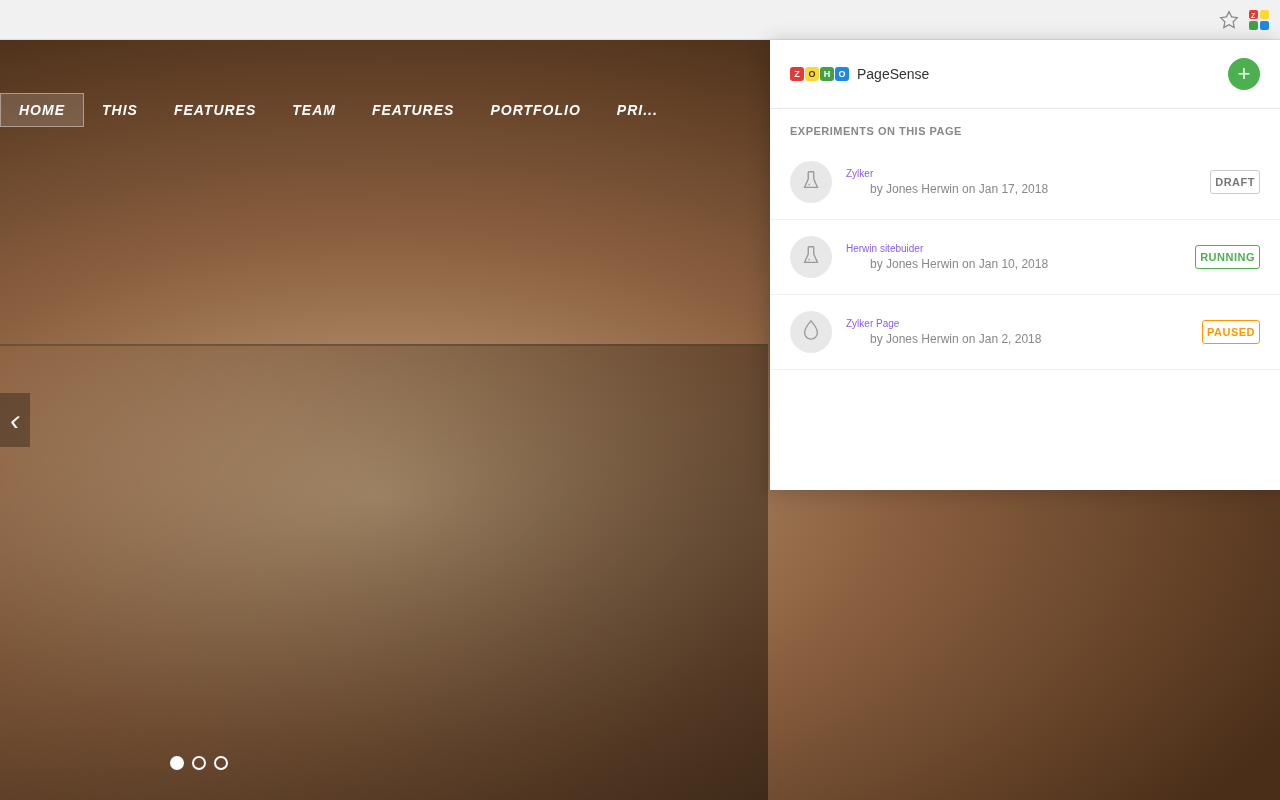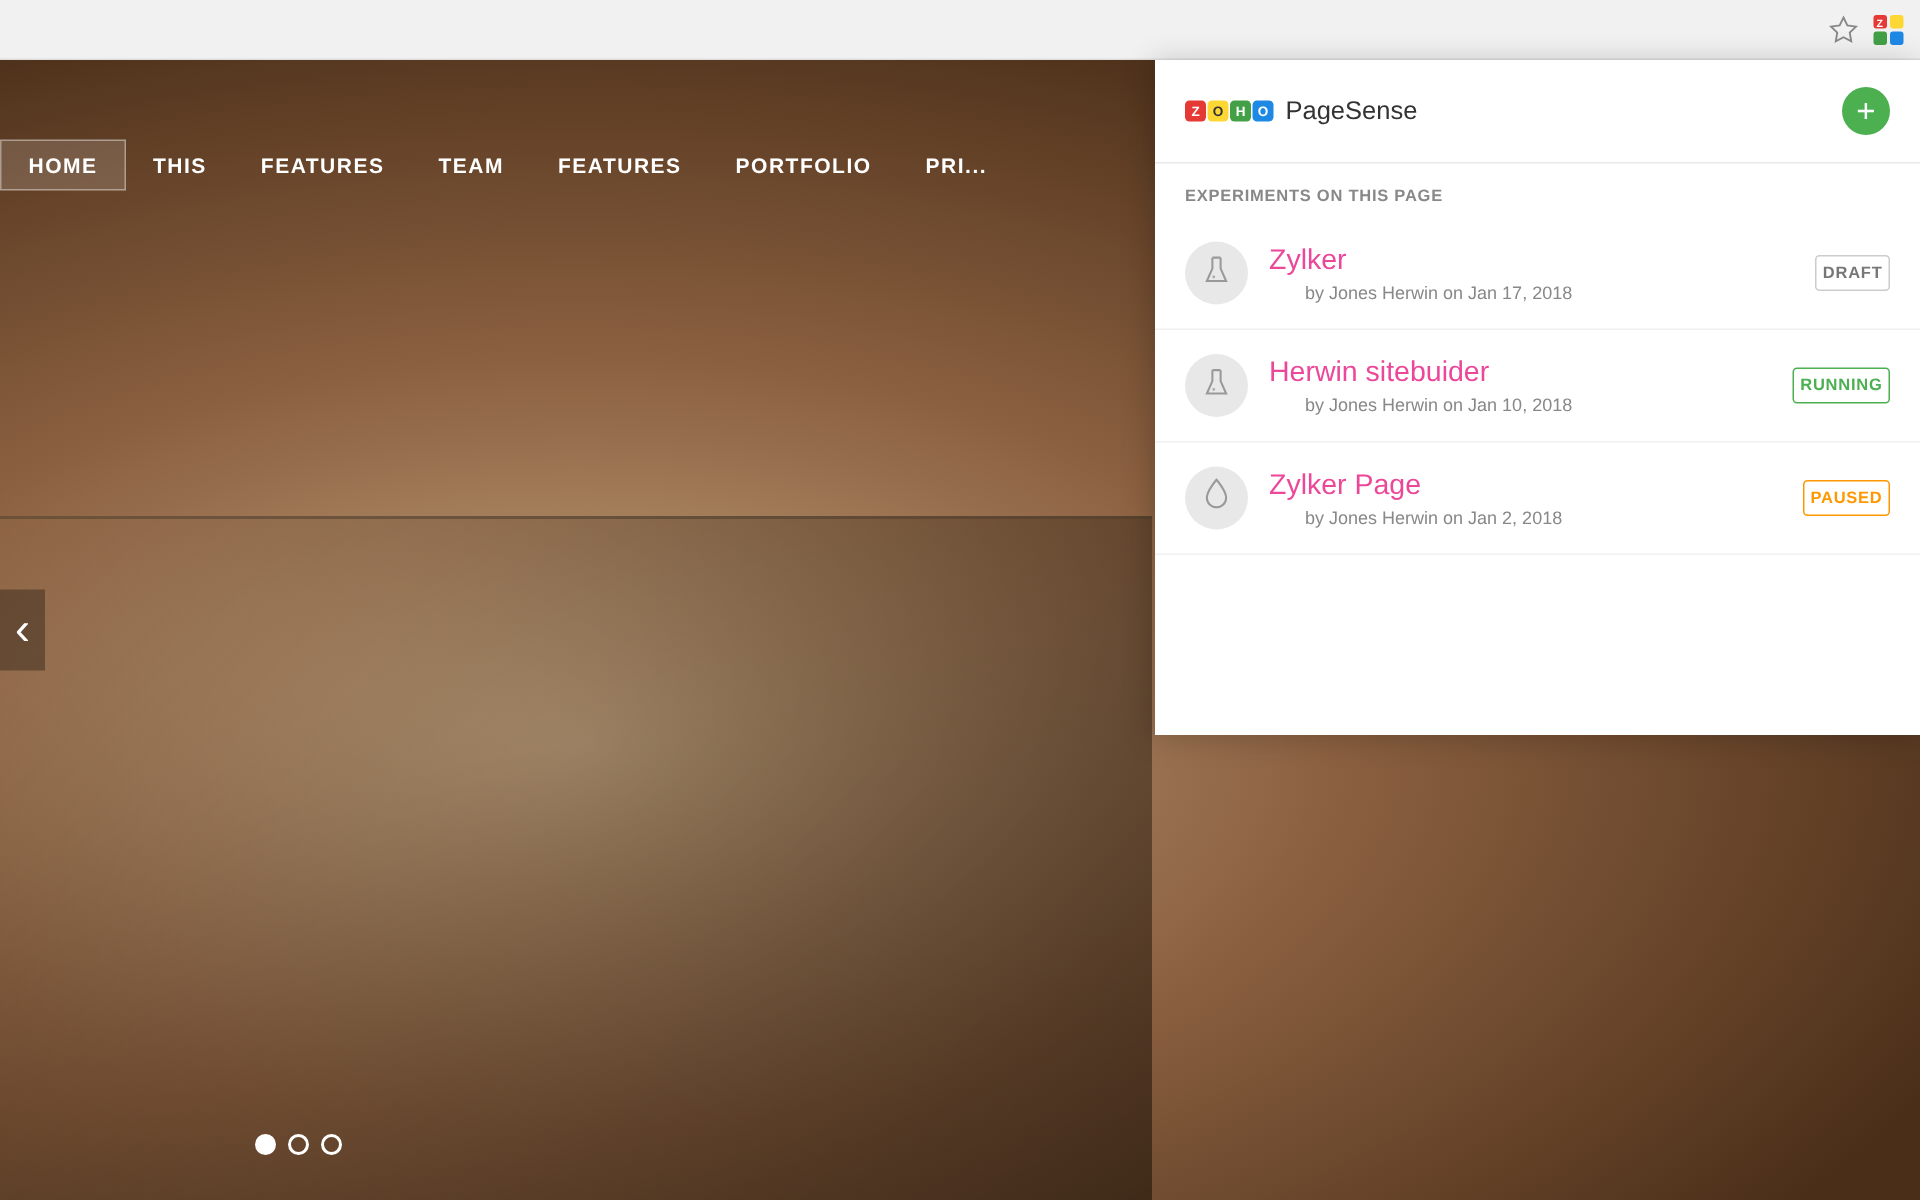--- a/index.html
+++ b/index.html
@@ -31,20 +31,21 @@
     .website-content {
       position: absolute;
       top: 40px; left: 0;
       width: 1280px; height: 760px;
       background: linear-gradient(
         to bottom,
         rgba(0,0,0,0.5) 0%,
         rgba(0,0,0,0.3) 100%
       );
       overflow: hidden;
+      font-style: italic;
     }
 
     
     .photo-bg {
       position: absolute;
       top: 0; left: 0;
       width: 100%; height: 100%;
       background:
         radial-gradient(ellipse at 30% 60%, #c8a882 0%, #8b6040 40%, #4a2e18 80%),
         linear-gradient(135deg, #6b4c30 0%, #3d2510 50%, #7a5535 100%);
@@ -152,21 +153,21 @@
     }
 
     .zoho-letter {
       width: 14px; height: 14px;
       border-radius: 3px;
       display: flex; align-items: center; justify-content: center;
       font-size: 9px; font-weight: bold; color: white;
     }
 
     .pagesense-title {
-      font-size: 17px;
+      font-size: 14px;
       font-weight: 400;
       color: #333;
     }
 
     .add-btn {
       width: 32px; height: 32px;
       border-radius: 50%;
       background: #4CAF50;
       color: white;
       border: none;
@@ -213,23 +214,23 @@
     .drop-icon {
       font-size: 20px;
       color: #888;
     }
 
     .experiment-info {
       flex: 1;
     }
 
     .experiment-name {
-      font-size: 19px;
+      font-size: 10px;
       font-weight: 500;
-      color: #ec4899;
+      color: #8b5cf6;
       margin-bottom: 3px;
     }
 
     .experiment-meta {
       font-size: 12px;
       color: #888;
       padding-left: 24px;
     }
 
     .status-badge {

